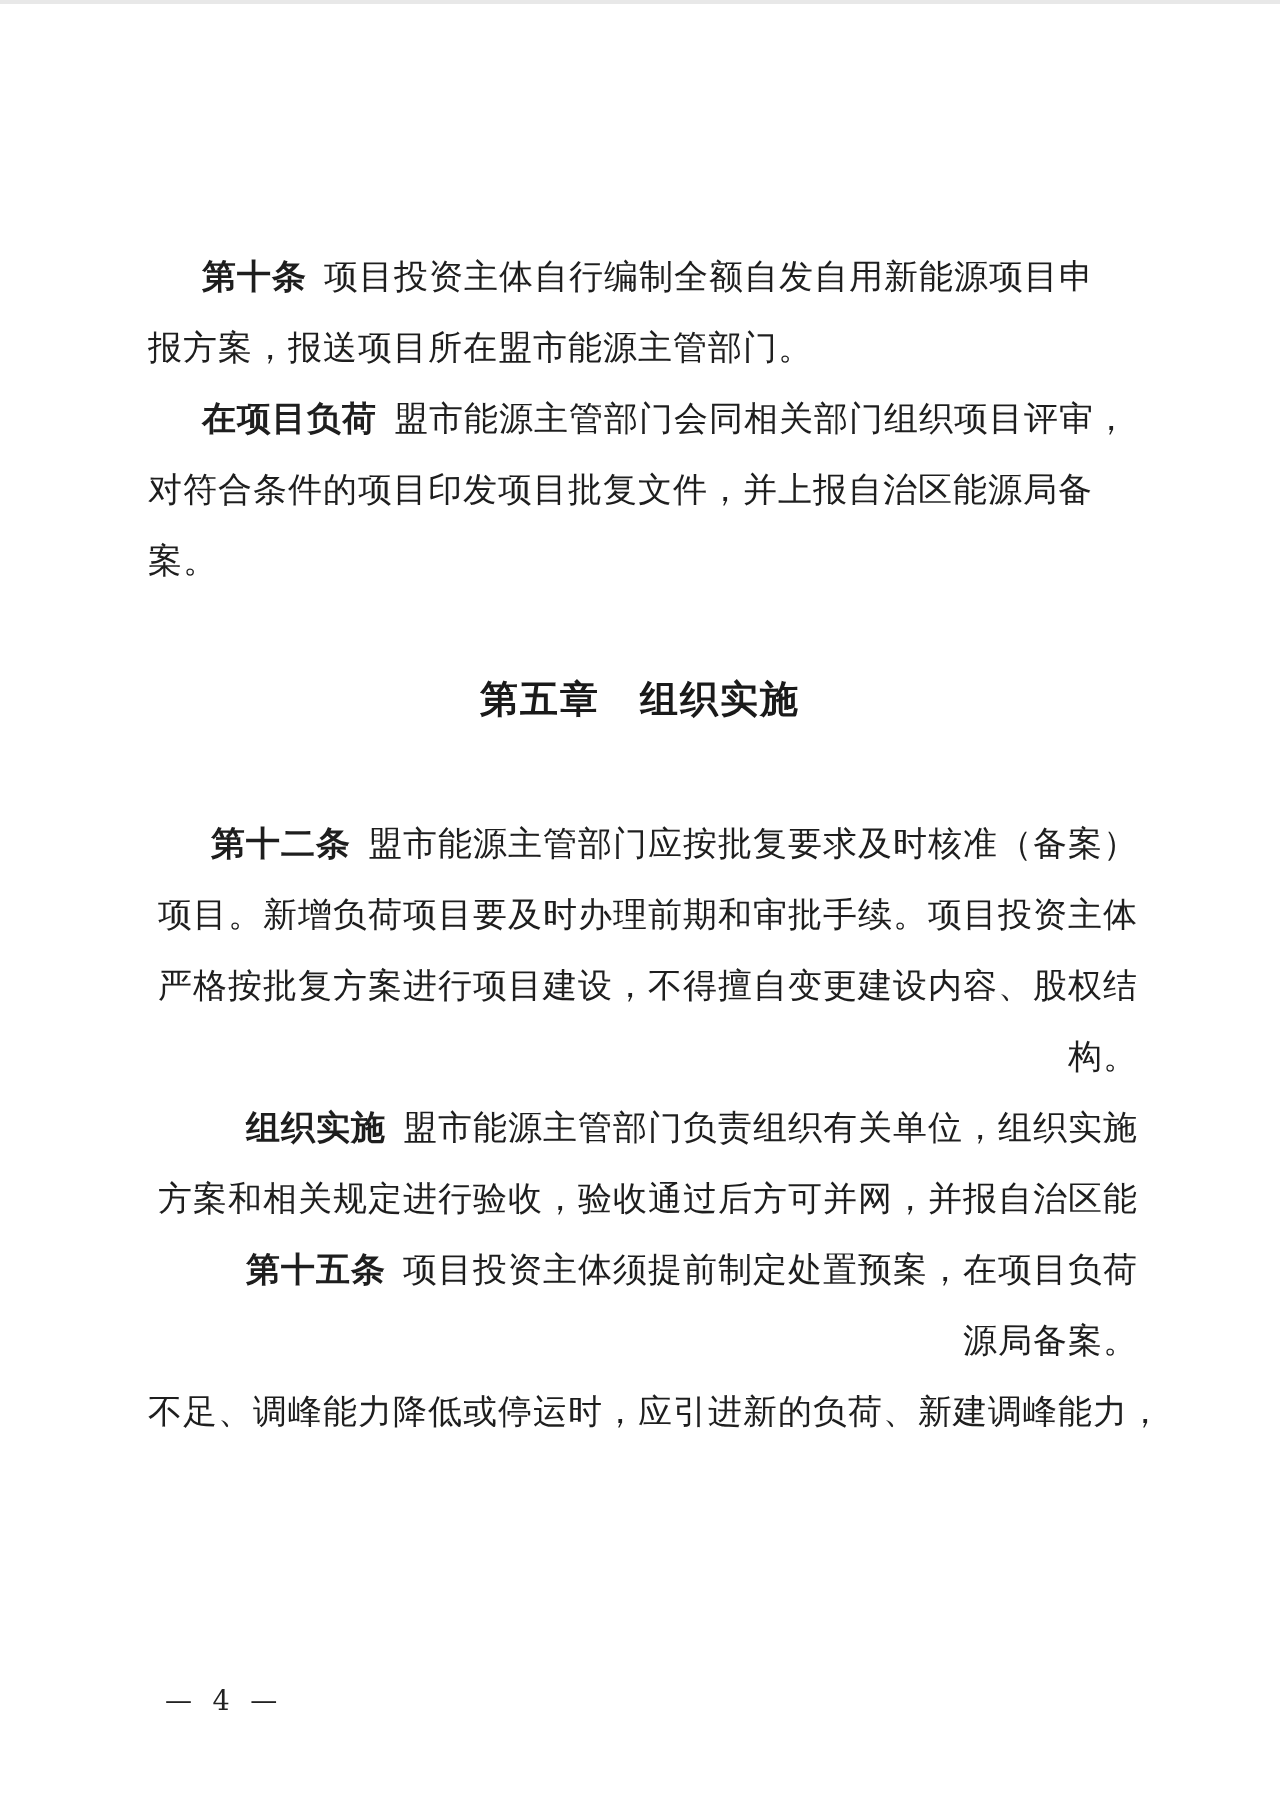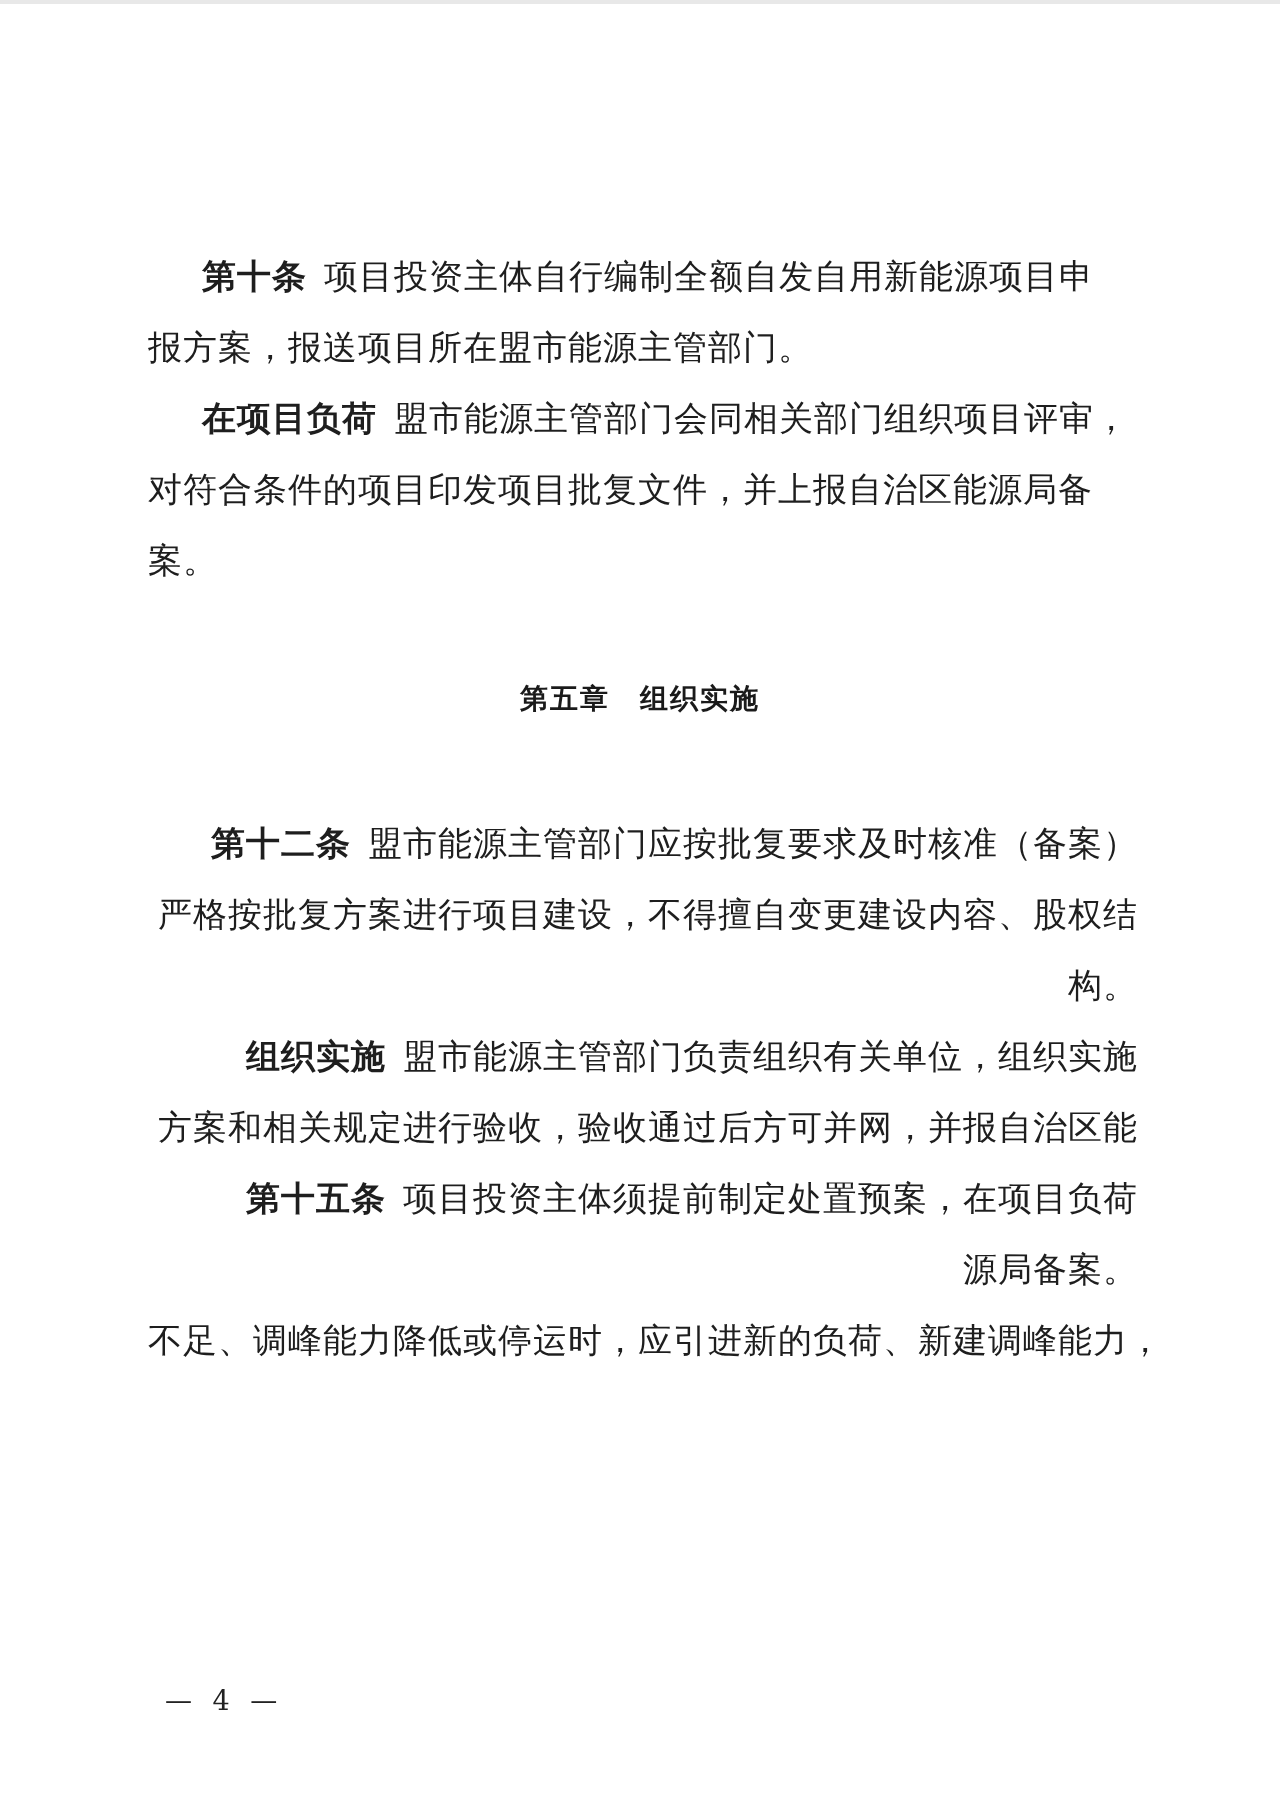--- a/index.html
+++ b/index.html
@@ -39,21 +39,21 @@
   }
   .chapter-heading {
     position: absolute;
     top: 667px;
     left: 0;
     width: 100%;
     margin: 0;
     text-align: center;
     font-family: "DejaVu Sans", sans-serif;
     font-weight: 700;
-    font-size: 28px;
+    font-size: 38px;
     line-height: 56px;
     letter-spacing: 2px;
     color: #1a1a1a;
   }
   .page-number {
     position: absolute;
     left: 165px;
     top: 1680px;
     font-size: 27px;
     line-height: 34px;
@@ -78,20 +78,21 @@
     <div class="line">对符合条件的项目印发项目批复文件，并上报自治区能源局备</div>
     <div class="line">案。</div>
   </section>
 
   <h2 class="chapter-heading">第五章　组织实施</h2>
 
   <section class="block block-bottom">
     <div class="line indent">
       <span class="article-label">第十二条</span><span>盟市能源主管部门应按批复要求及时核准（备案）</span>
     </div>
+    <div class="line">项目。新增负荷项目要及时办理前期和审批手续。项目投资主体</div>
     <div class="line">严格按批复方案进行项目建设，不得擅自变更建设内容、股权结</div>
     <div class="line">构。</div>
 
 
     <div class="line indent">
       <span class="article-label">组织实施</span><span>盟市能源主管部门负责组织有关单位，组织实施</span>
     </div>
     <div class="line">方案和相关规定进行验收，验收通过后方可并网，并报自治区能</div>
     <div class="line indent">
       <span class="article-label">第十五条</span><span>项目投资主体须提前制定处置预案，在项目负荷</span>

